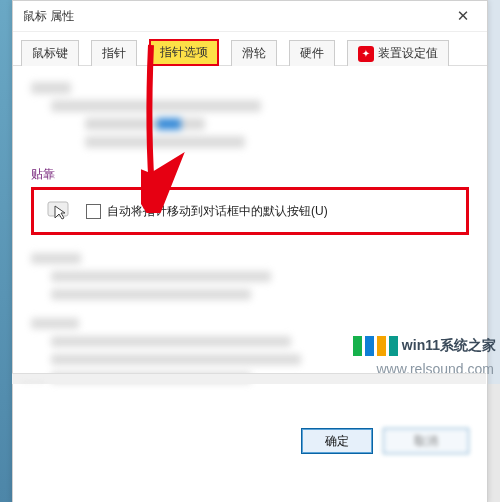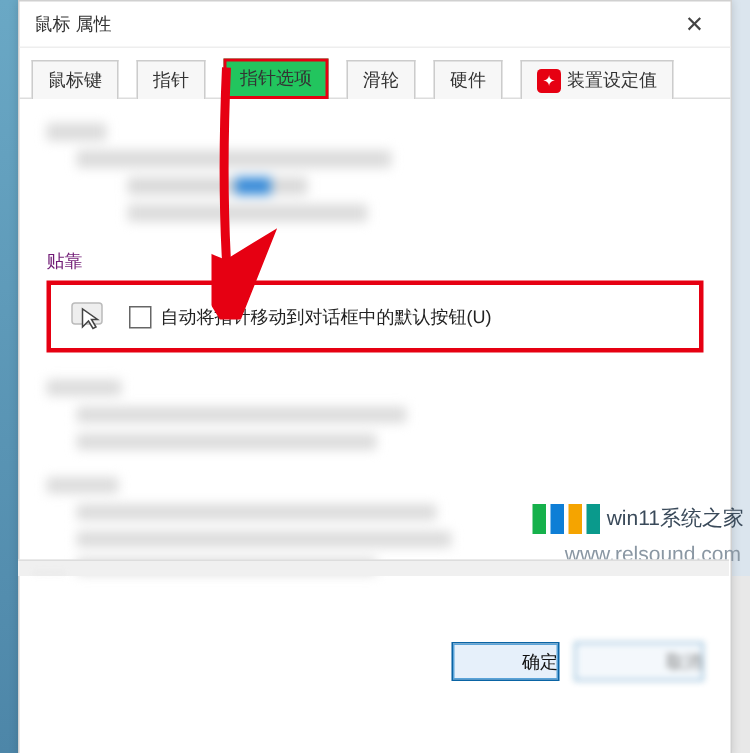--- a/index.html
+++ b/index.html
@@ -4,21 +4,21 @@
 <style>
   html,body{margin:0;padding:0;width:500px;height:502px;font-family:"Microsoft YaHei","Segoe UI",sans-serif;font-size:12px;background:#e8e8e8;overflow:hidden}
   .desktop{width:500px;height:384px;background:#dbe5ee;position:relative}
   .side-strip{position:absolute;left:0;top:0;width:12px;height:502px;background:linear-gradient(#6aa8c5,#4d86a8)}
   .window{position:absolute;left:12px;top:0;width:474px;height:502px;background:#fff;border:1px solid #d0d0d0;box-shadow:0 0 6px rgba(0,0,0,.15)}
   .titlebar{height:30px;display:flex;align-items:center;justify-content:space-between;border-bottom:1px solid #eee;padding:0 4px 0 10px}
   .title-text{color:#333;font-size:12px}
   .close-btn{width:40px;height:28px;display:flex;align-items:center;justify-content:center;color:#444;font-size:15px;cursor:pointer}
   .tab-row{display:flex;align-items:flex-end;gap:0;padding:6px 8px 0 8px;border-bottom:1px solid #ddd}
   .tab{padding:4px 10px;border:1px solid #ccc;border-bottom:none;background:#f7f7f7;margin-right:12px;font-size:12px;color:#333;position:relative;top:1px;cursor:pointer}
-  .tab.active{background:#22c55e}
+  .tab.active{background:#fde047}
   .tab.highlight{border:2px solid #e60012;padding:3px 9px}
   .app-icon{width:16px;height:16px;background:#e60012;border-radius:3px;display:inline-flex;align-items:center;justify-content:center;color:#fff;font-size:10px;margin-right:4px;vertical-align:middle}
   .content{padding:10px 18px 0 18px;position:relative;height:390px}
   .blur{filter:blur(3.5px);color:#bcbcbc}
   .sec1{margin-top:6px}
   .sec1 .line{height:12px;background:#dcdcdc;border-radius:2px;margin:6px 0}
   .sec1 .l1{width:40px}
   .sec1 .l2{width:210px;margin-left:20px}
   .sec1 .l3{width:120px;margin-left:54px;background:linear-gradient(90deg,#dadada 0 60%,#3a8cd8 60% 80%,#dadada 80% 100%)}
   .sec1 .l4{width:160px;margin-left:54px}
@@ -34,32 +34,32 @@
   .secmid .m1{width:50px}
   .secmid .m2{width:220px;margin-left:20px}
   .secmid .m3{width:200px;margin-left:20px}
   .secbot{margin-top:18px}
   .secbot .line{height:11px;background:#dcdcdc;border-radius:2px;margin:7px 0}
   .secbot .b1{width:48px}
   .secbot .b2{width:240px;margin-left:20px}
   .secbot .b3{width:250px;margin-left:20px}
   .secbot .b4{width:200px;margin-left:20px}
   .btn-row{position:absolute;right:18px;bottom:12px;display:flex;gap:10px}
-  .btn{min-width:70px;height:24px;border:1px solid #0a64a4;background:#eef5fb;display:flex;align-items:center;justify-content:flex-end;font-size:12px;color:#111;cursor:pointer}
+  .btn{min-width:70px;height:24px;border:1px solid #0a64a4;background:#eef5fb;display:flex;align-items:center;justify-content:center;font-size:12px;color:#111;cursor:pointer}
   .btn.primary{border:1px solid #0a64a4;background:#e6f0fa;box-shadow:inset 0 0 0 1px #5aa3d8}
   .btn.blurred{filter:blur(2px);opacity:.6;min-width:84px}
   .arrow{position:absolute;left:128px;top:42px;pointer-events:none}
   .watermark{position:absolute;right:4px;bottom:28px;display:flex;align-items:center;gap:4px}
   .wm-bars{display:flex;gap:3px}
   .wm-bars span{width:9px;height:20px;display:block}
   .wm-bars span:nth-child(1){background:#16b14b}
   .wm-bars span:nth-child(2){background:#0e7ed6}
   .wm-bars span:nth-child(3){background:#f5a400}
   .wm-bars span:nth-child(4){background:#0a9a8c}
-  .wm-text{font-size:14px;color:#3a4a5a;font-weight:400}
+  .wm-text{font-size:14px;color:#3a4a5a;font-weight:700}
   .wm-url{position:absolute;right:6px;bottom:7px;font-size:14px;color:#8a97a3}
   .footer-strip{position:absolute;left:12px;bottom:0;width:474px;height:10px;background:#f0f0f0;border-top:1px solid #ddd}
   .footer-text{position:absolute;left:22px;bottom:-4px;font-size:11px;color:#c8c8c8;filter:blur(2px)}
 </style>
 </head>
 <body>
 <div class="desktop">
   <div class="side-strip"></div>
 
   <div class="window">

